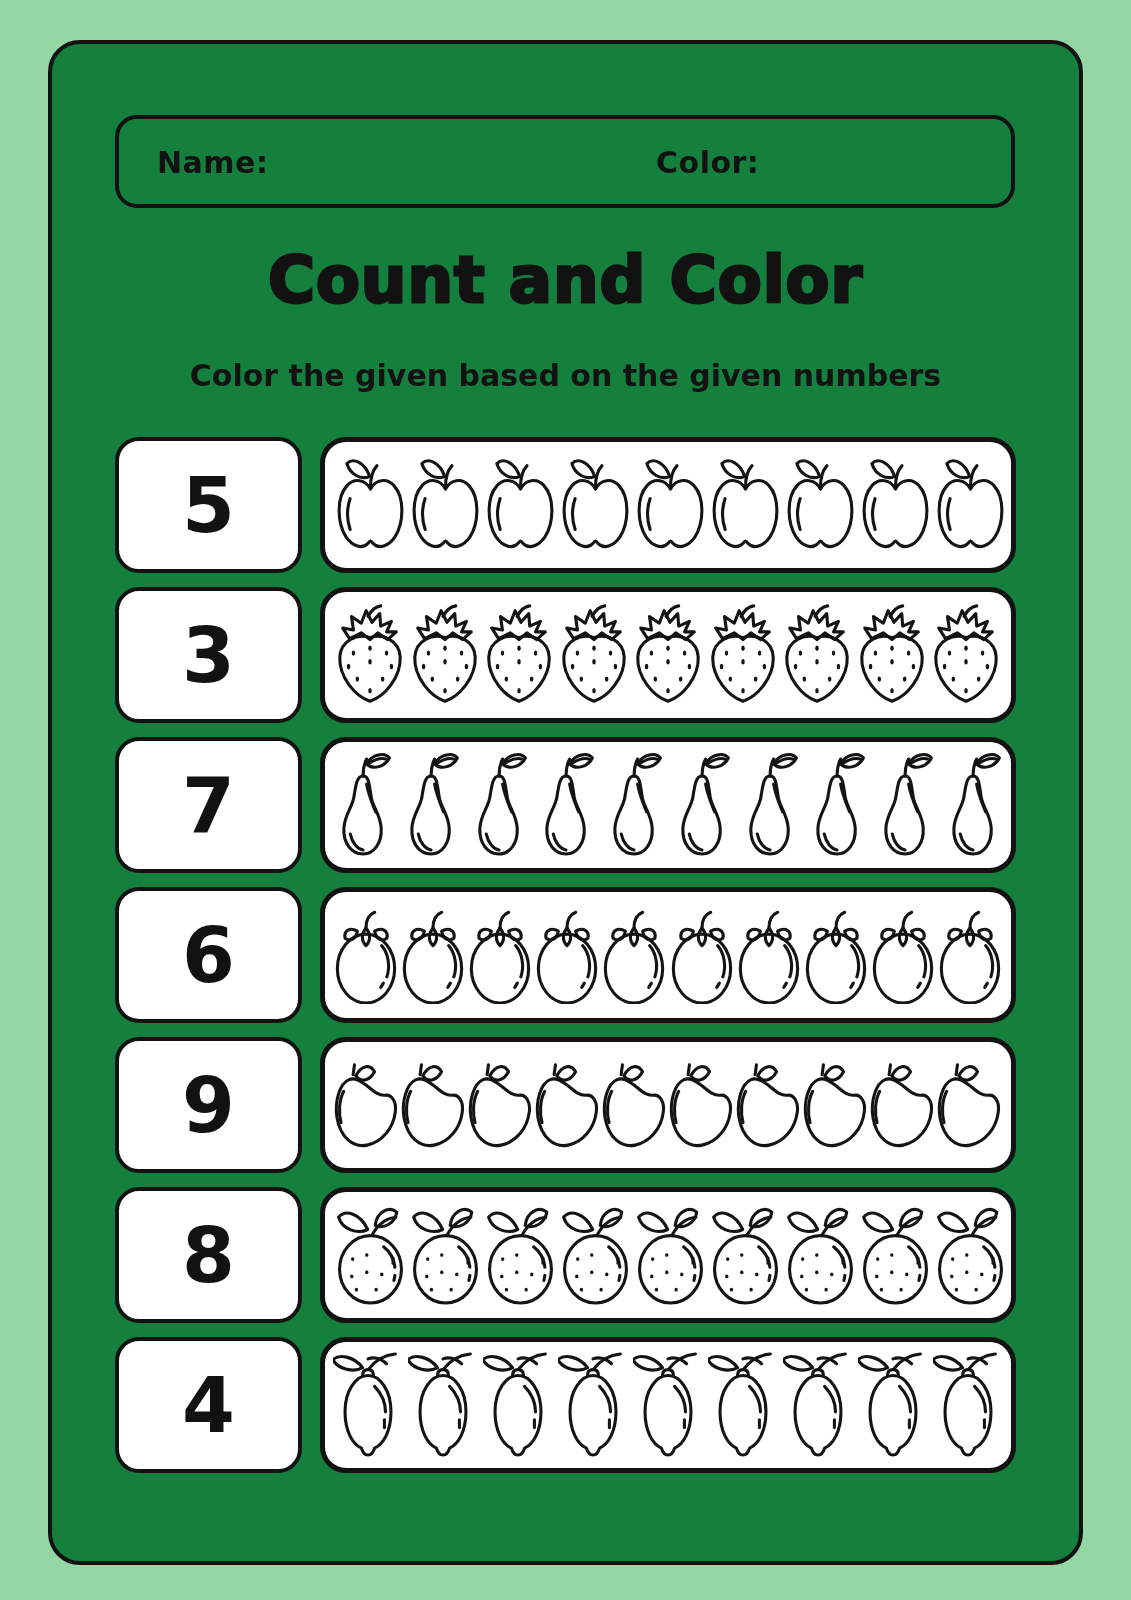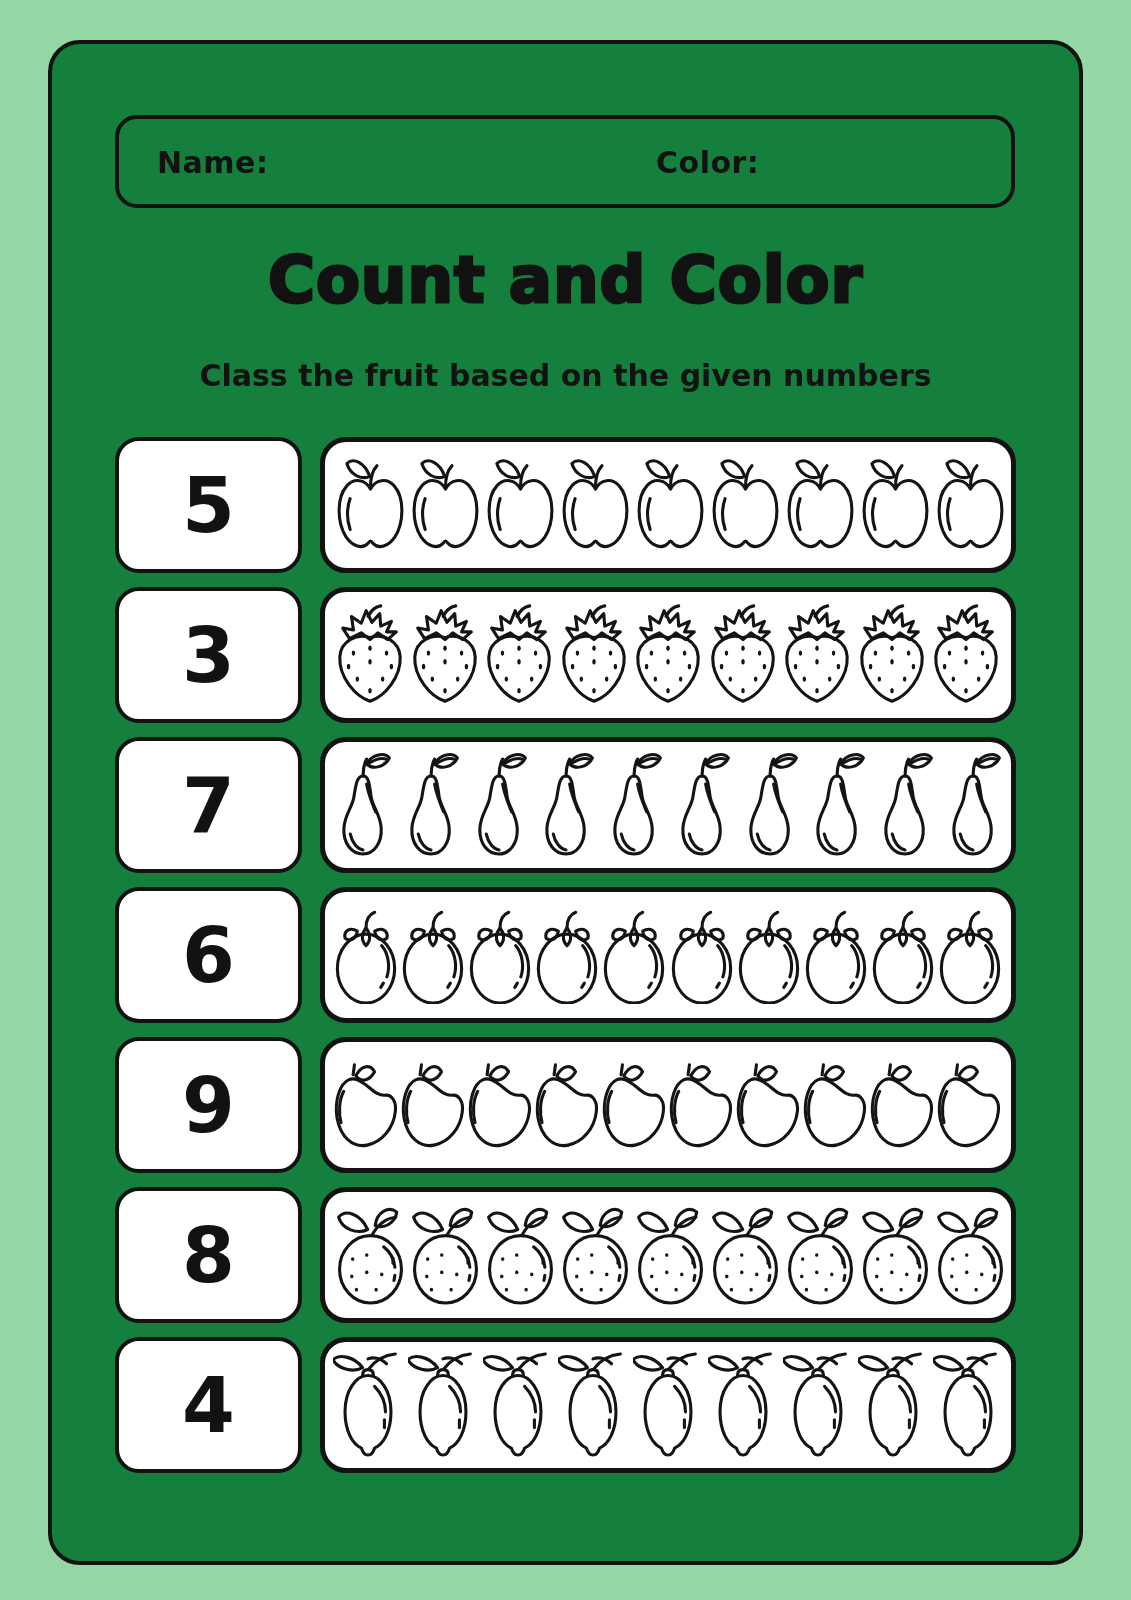--- a/index.html
+++ b/index.html
@@ -59,21 +59,21 @@
 </head>
 <body>
 
 <div class="canvas" style="background: rgb(148, 214, 164);">
   <div class="page">
     <div class="header-box">
       <span class="header-label name-label">Name:</span>
       <span class="header-label class-label">Color:</span>
     </div>
     <h1 class="title">Count and Color</h1>
-    <p class="subtitle">Class the fruit based on the given numbers</p>
+    <p class="subtitle">Color the given based on the given numbers</p>
     <div class="rows" id="rows">
         <div class="row">
           <div class="numbox">
             <span class="num">5</span>
           </div>
           <div class="fruitbox">
             <span class="fruit apple">
               <svg viewBox="4 2 92 94" preserveAspectRatio="none">
                 <path d="M50 34 C44 25 30 23 21 31 C8 42 9 66 20 79 C28 88 40 91 47 85 C48 84 49 83 50 83 C51 83 52 84 53 85 C60 91 72 88 80 79 C91 66 92 42 79 31 C70 23 56 25 50 34 Z"></path>
                 <path d="M50 32 C50 24 52 17 58 12"></path>

